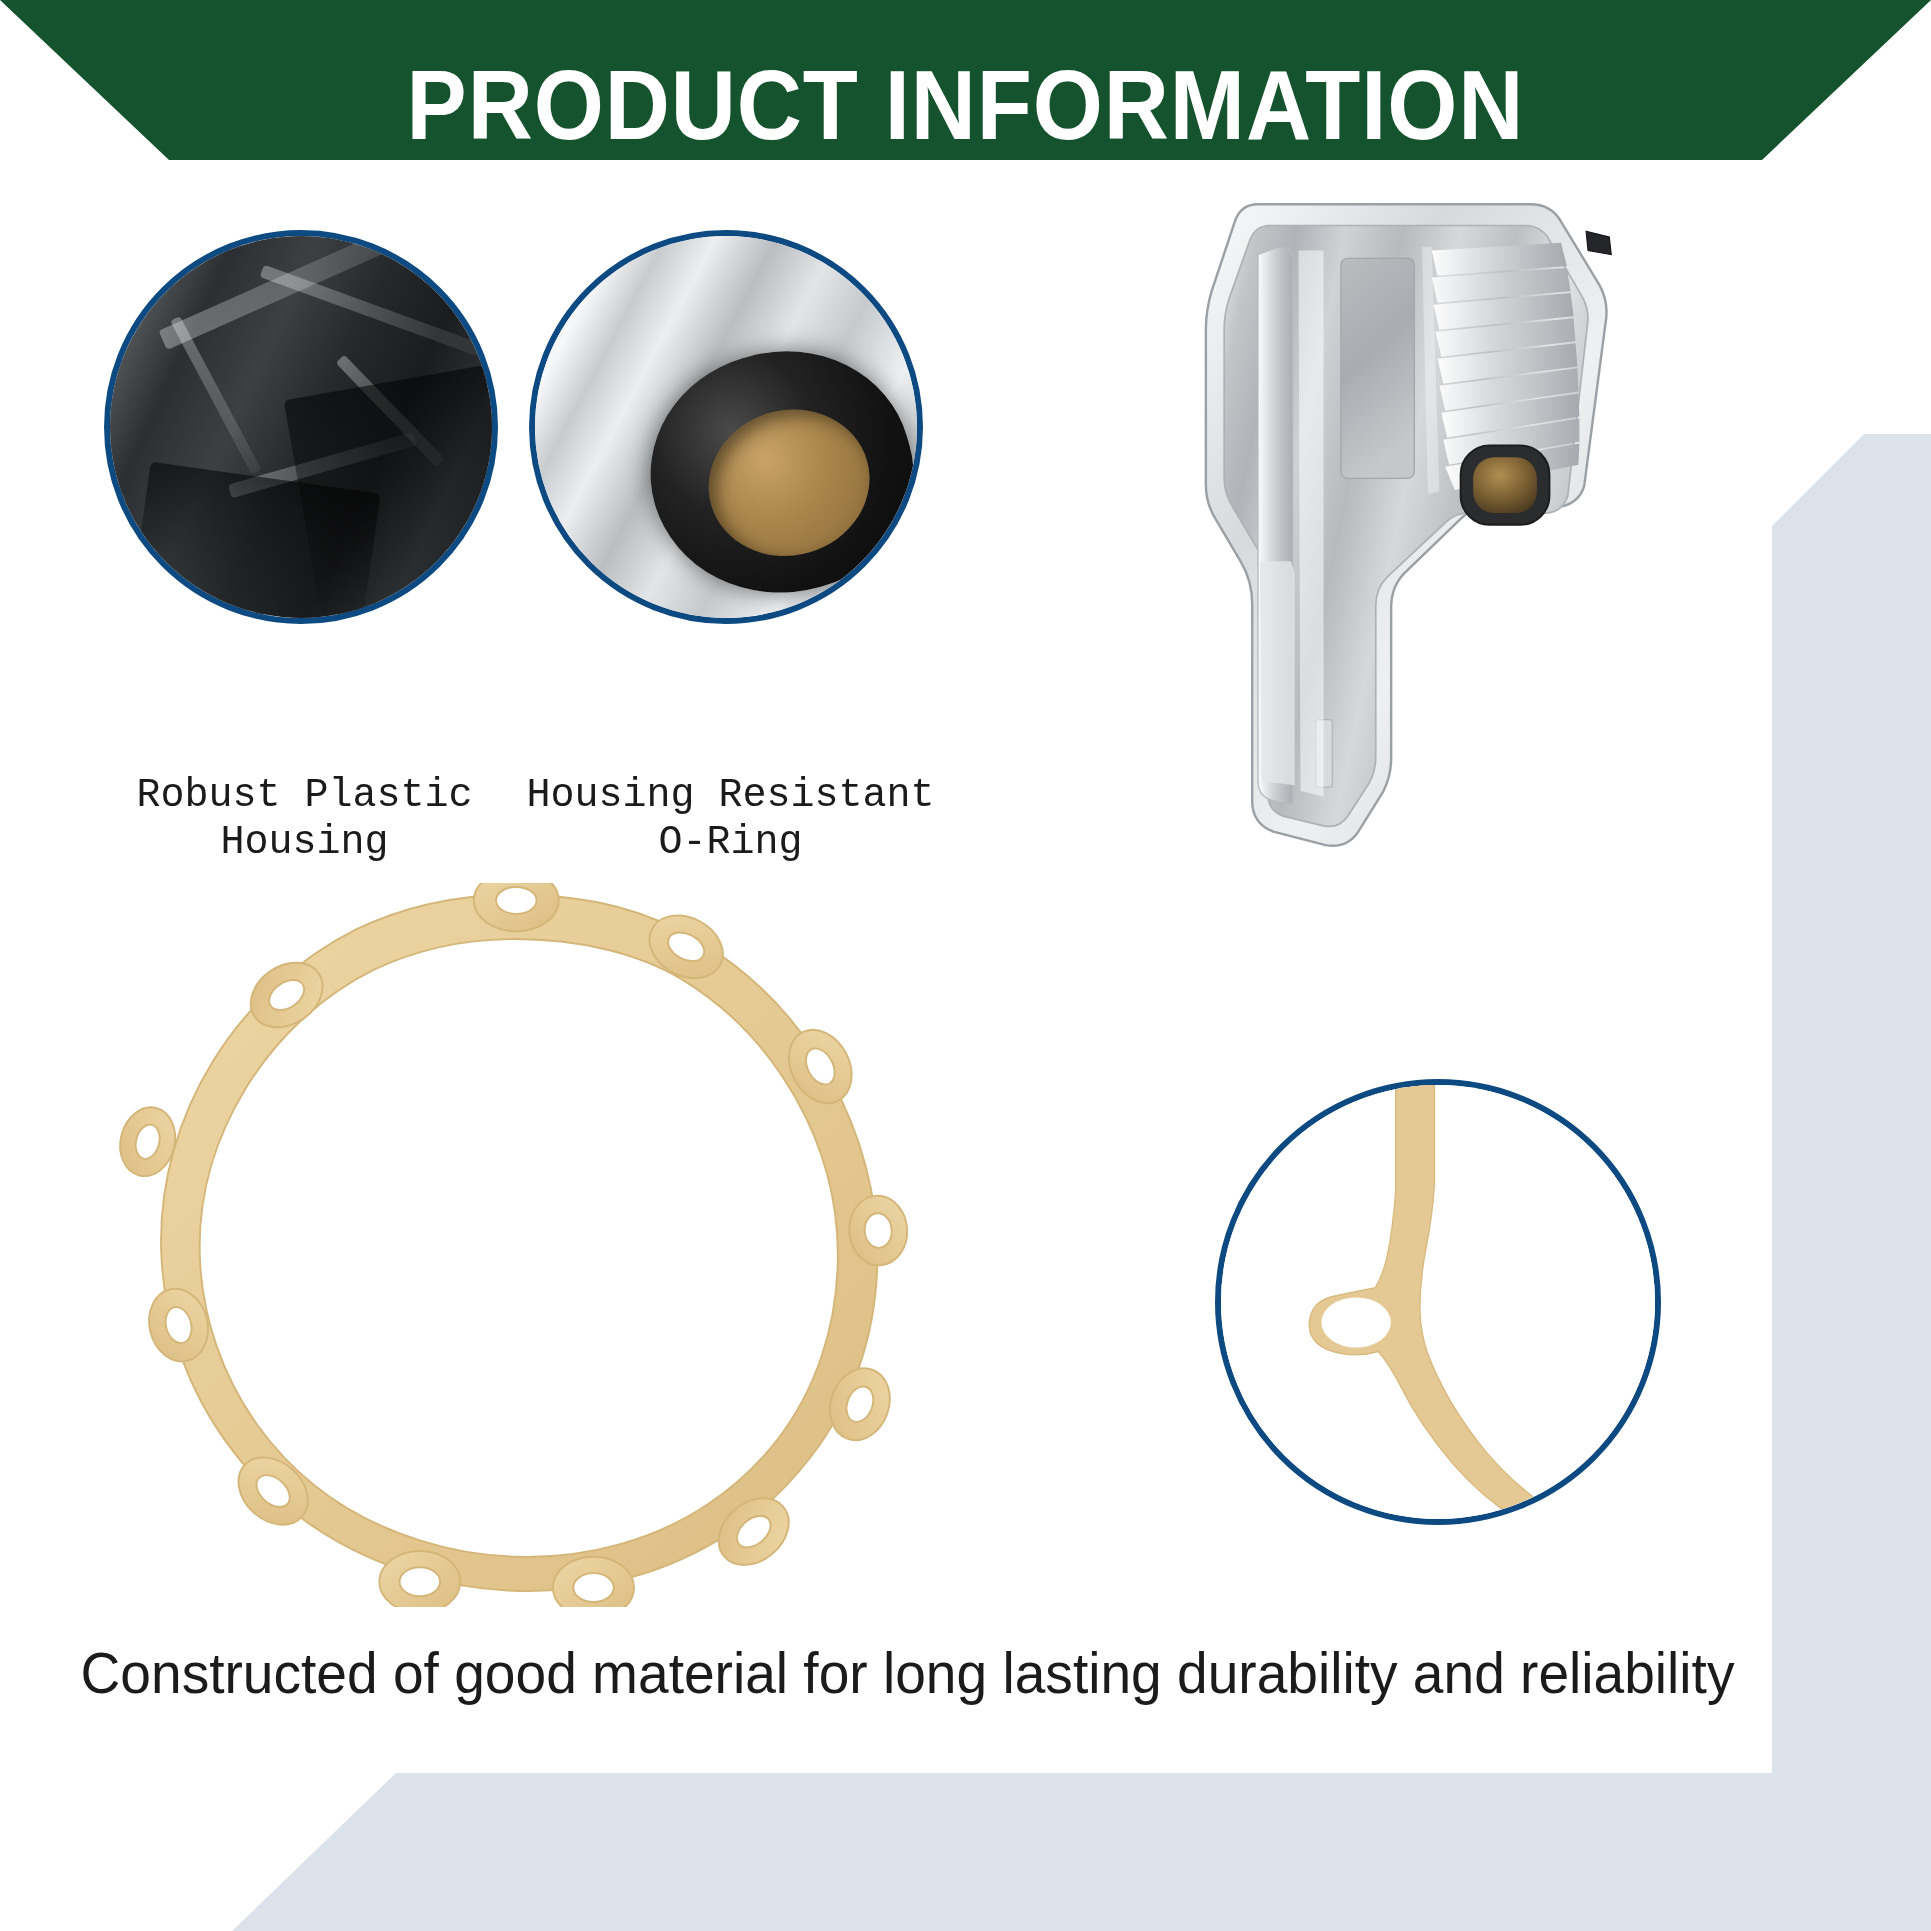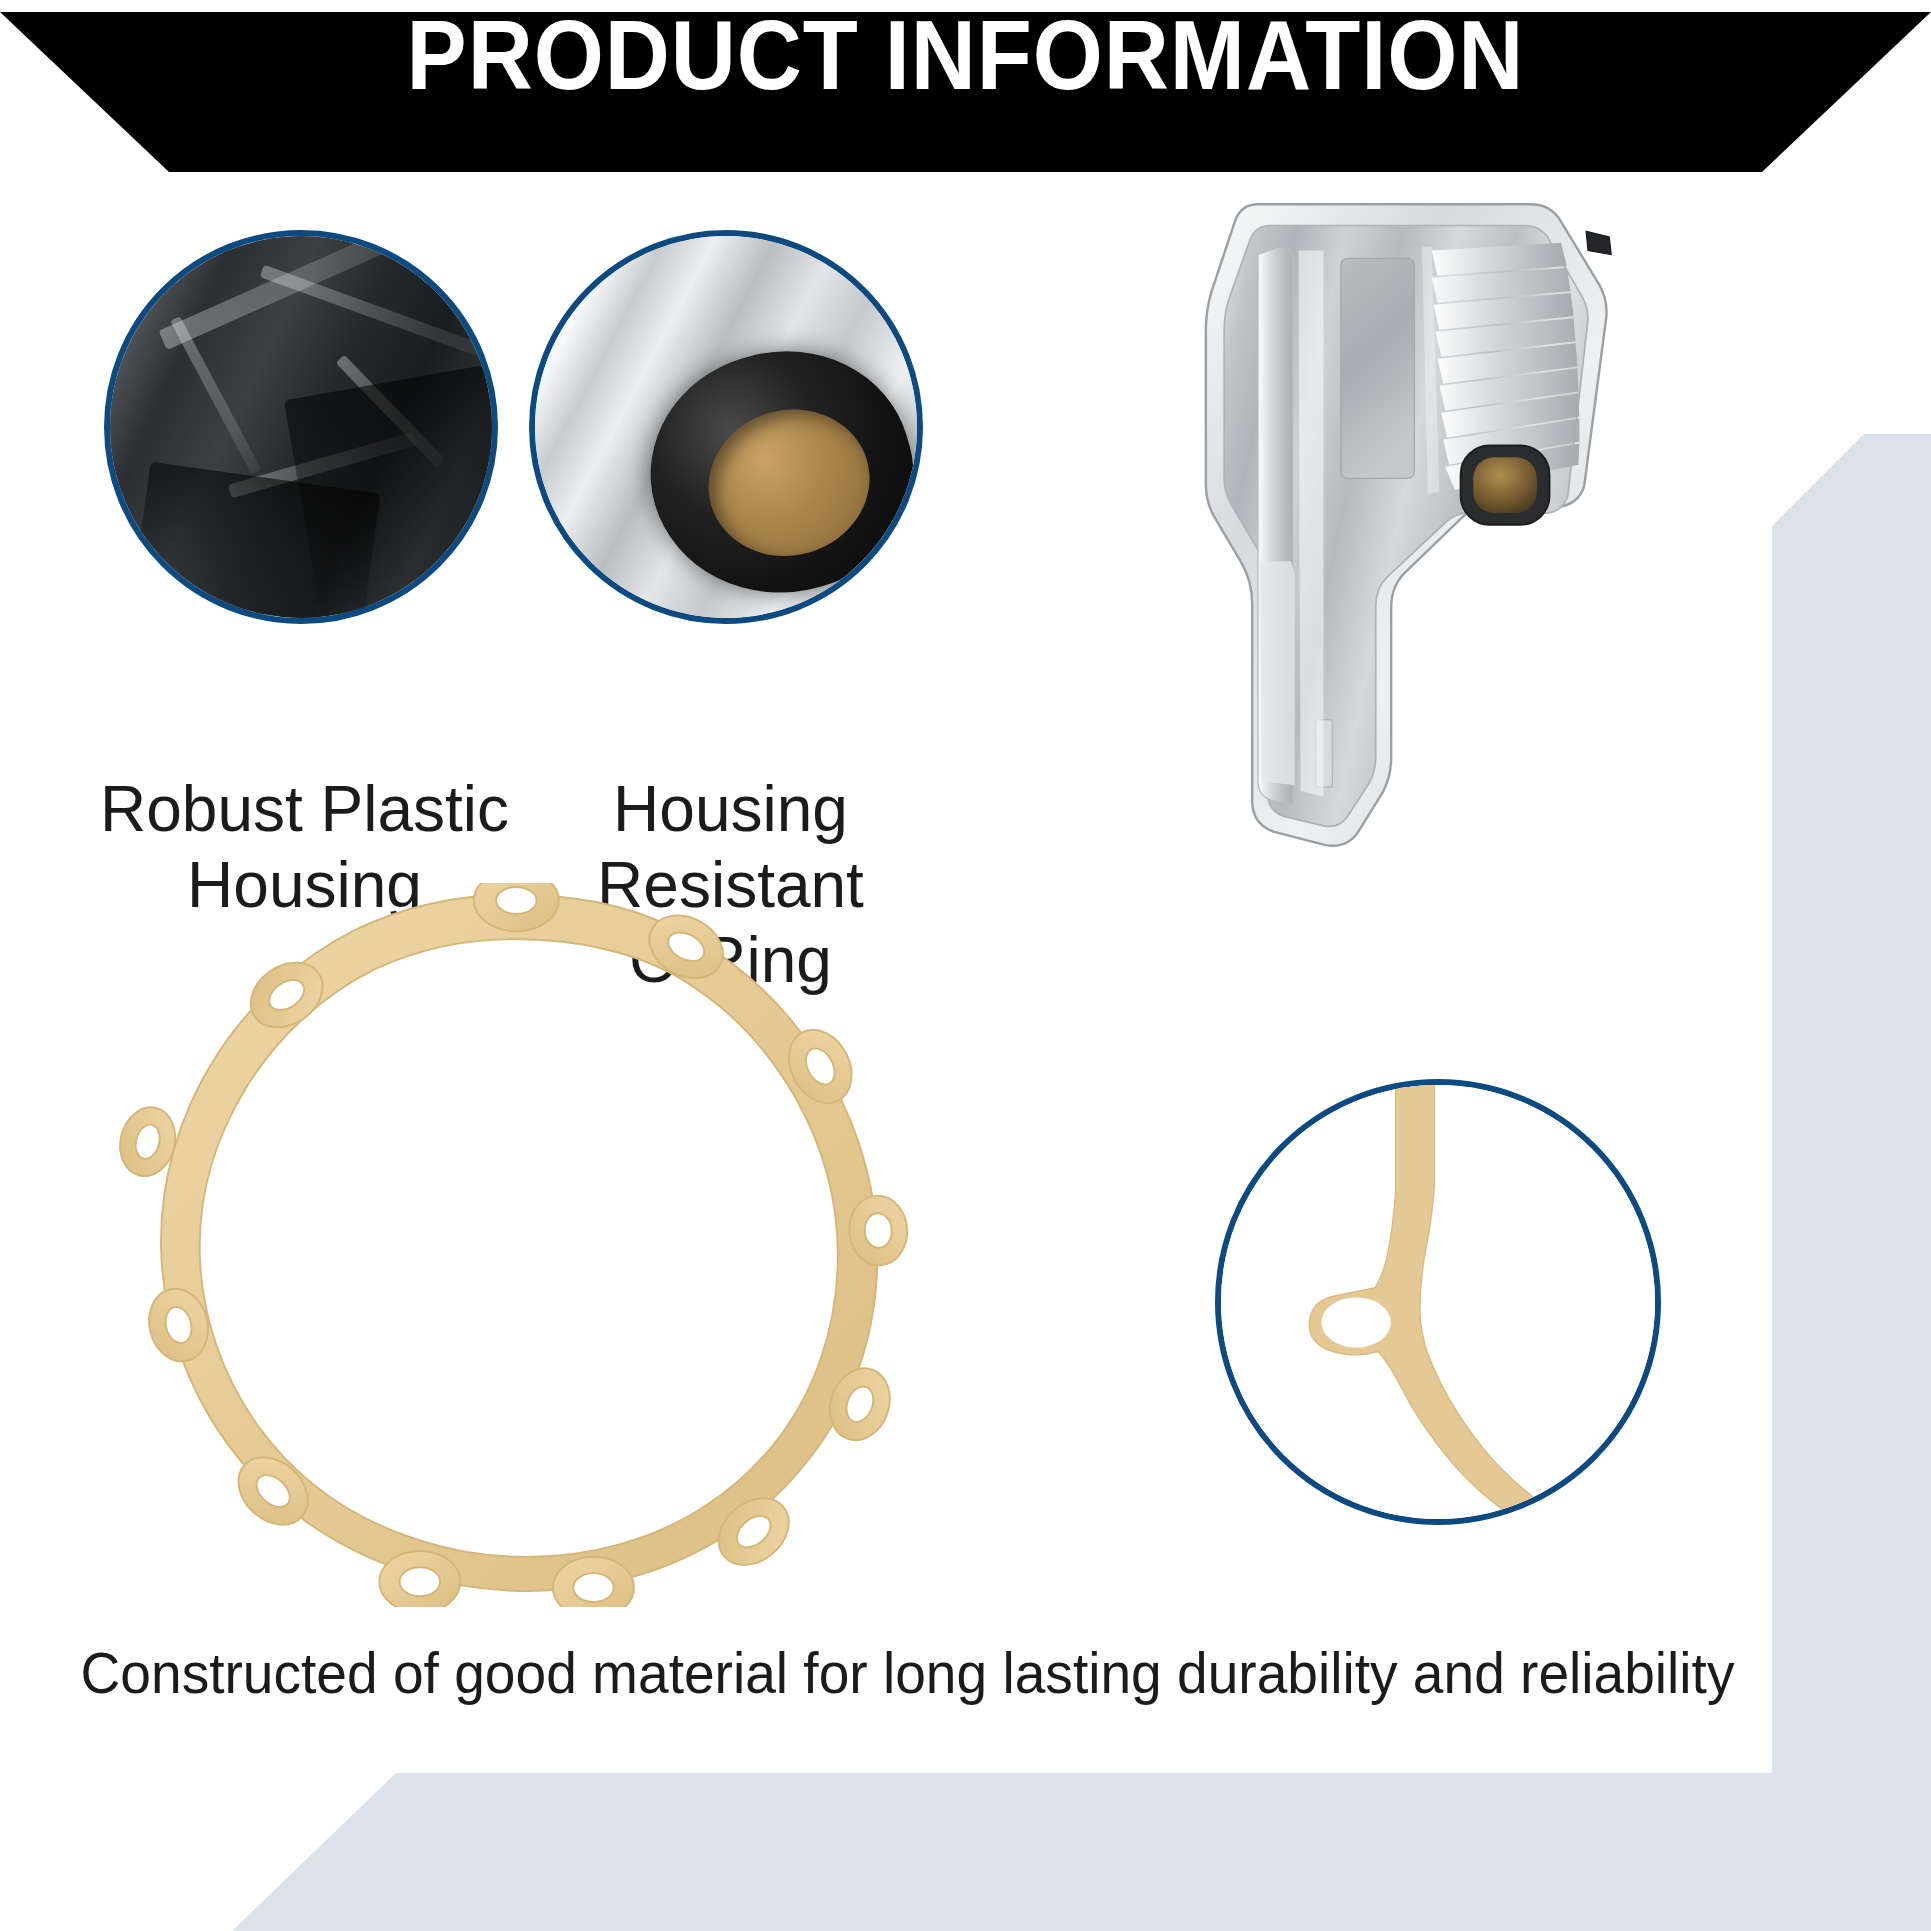--- a/index.html
+++ b/index.html
@@ -33,27 +33,27 @@
     width: 1931px;
     height: 158px;
     background: #dbe2e9;
     clip-path: polygon(396px 0, 1931px 0, 1931px 158px, 232px 158px);
   }
 
   
   #header-banner {
     position: absolute;
     left: 0;
-    top: 12px;
+    top: 0;
     width: 1931px;
     height: 160px;
-    background: #000000;
+    background: #14532d;
     clip-path: polygon(0 0, 1931px 0, 1931px 0, 1762px 160px, 169px 160px, 0 0);
     display: flex;
-    align-items: flex-start;
+    align-items: flex-end;
     justify-content: center;
   }
   #header-title {
     color: #ffffff;
     font-family: "Liberation Sans Narrow", "Liberation Sans", sans-serif;
     font-weight: bold;
     font-size: 98px;
     letter-spacing: 1px;
     line-height: 1;
     transform: scaleX(0.92) translateY(-5.8px);
@@ -123,22 +123,22 @@
   }
 
   
   .gasket-detail-art { position: absolute; inset: 0; background: #ffffff; }
 
   
   .callout-label {
     position: absolute;
     text-align: center;
     color: #1b1b1b;
-    font-family: Liberation Sans, sans-serif;
-    font-size: 64px;
+    font-family: Liberation Mono, monospace;
+    font-size: 40px;
     line-height: 1.18;
     white-space: pre-line;
   }
   #label-plastic { left: 68px;  top: 772px; width: 473px; }
   #label-oring   { left: 494px; top: 772px; width: 473px; }
 
   
   #product-filter {
     position: absolute;
     left: 1202px;

